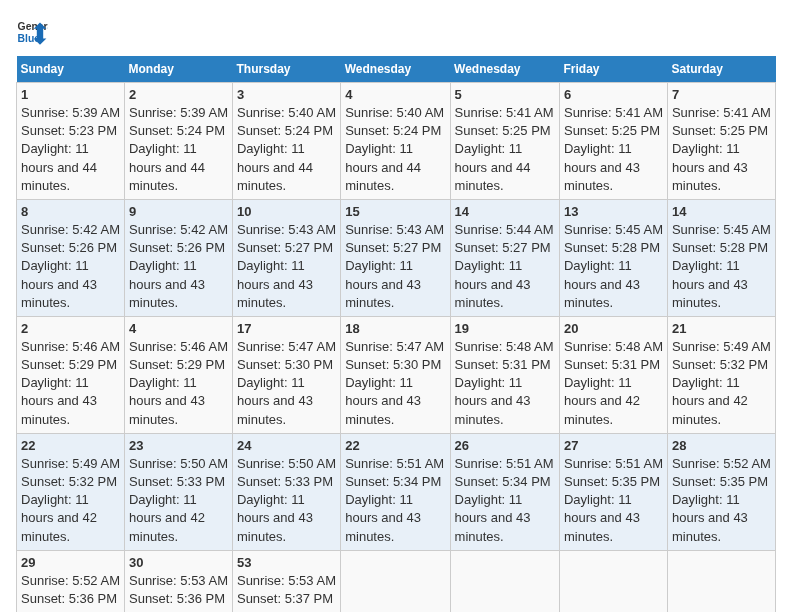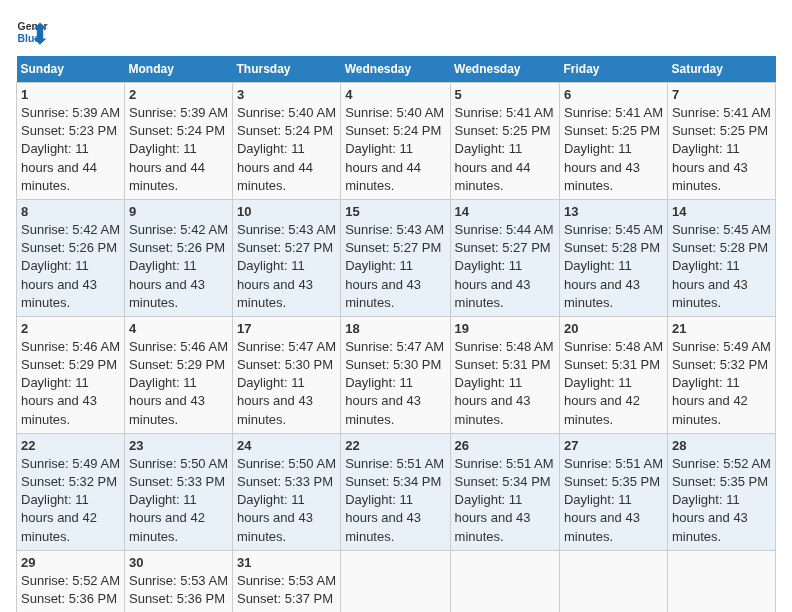--- a/index.html
+++ b/index.html
@@ -231,21 +231,21 @@
       <tr>
         <td>
         <span class="day-number">29</span>
         <span class="day-info">Sunrise: 5:52 AM<br>Sunset: 5:36 PM<br>Daylight: 11 hours and 43 minutes.</span>
       </td>
         <td>
         <span class="day-number">30</span>
         <span class="day-info">Sunrise: 5:53 AM<br>Sunset: 5:36 PM<br>Daylight: 11 hours and 43 minutes.</span>
       </td>
         <td>
-        <span class="day-number">31</span>
+        <span class="day-number">53</span>
         <span class="day-info">Sunrise: 5:53 AM<br>Sunset: 5:37 PM<br>Daylight: 11 hours and 43 minutes.</span>
       </td>
         <td class="empty-cell"></td>
         <td class="empty-cell"></td>
         <td class="empty-cell"></td>
         <td class="empty-cell"></td>
       </tr>
     </tbody>
 </table>
 

